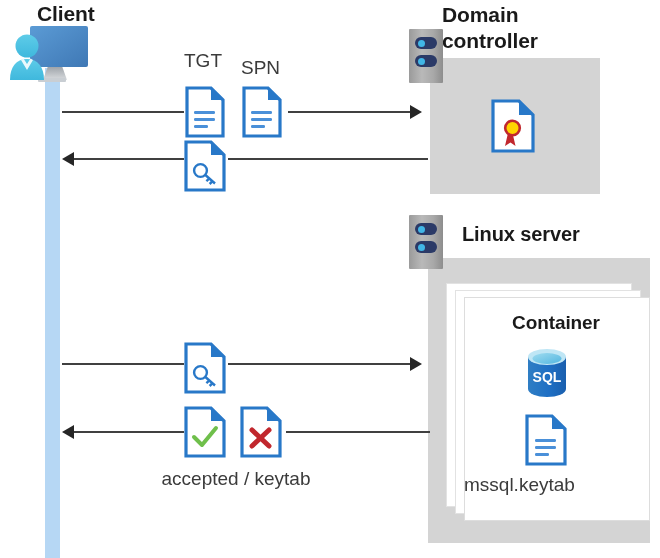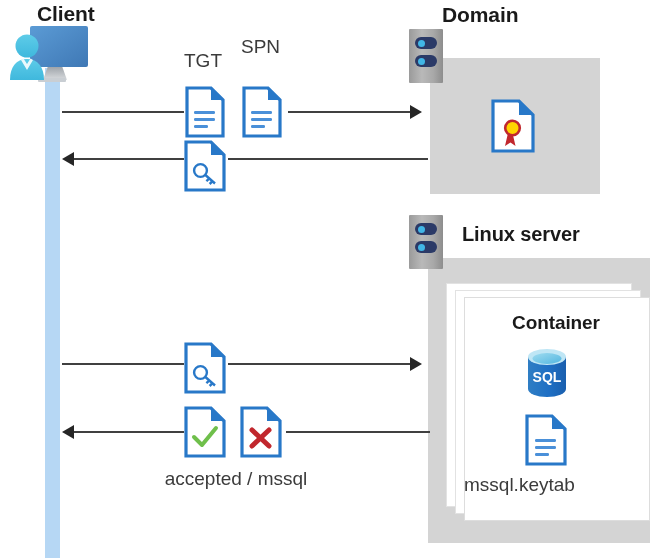--- a/index.html
+++ b/index.html
@@ -120,21 +120,21 @@
 
       <circle cx="19" cy="22" r="11.5" fill="url(#gUser)"></circle>
 
       <path d="M19 35 C8 35 2 43 2 56 h34 C36 43 30 35 19 35 z" fill="url(#gUser)"></path>
 
       <path d="M13 36 L19 46 L25 36 L22.5 34.6 L19 40 L15.5 34.6 z" fill="#eaf8fc"></path>
     </svg>
   </div>
 
   <div class="abs lbl" style="left:184px;top:50px;">TGT</div>
-  <div class="abs lbl" style="left:241px;top:36px;text-align:right;">SPN</div>
+  <div class="abs lbl" style="left:241px;top:57px;text-align:right;">SPN</div>
 
   <div class="abs arrow-line" style="left:62px;top:111px;width:122px;"></div>
   <div class="abs arrow-line" style="left:288px;top:111px;width:122px;"></div>
   <div class="abs arrow-head head-right" style="left:410px;top:105px;"></div>
 
   <div class="abs" style="left:185px;top:86px;width:40px;height:52px;">
     <svg class="icon" width="40" height="52" viewBox="0 0 40 52" xmlns="http://www.w3.org/2000/svg">
       <path d="M2 2 h24 l12 12 v36 H2 z" fill="#ffffff" stroke="#2878c8" stroke-width="3.2" stroke-linejoin="miter"></path>
       <path d="M26 2 l12 12 h-12 z" fill="#2878c8"></path>
       <g fill="#4a90d9">
@@ -171,20 +171,21 @@
         <path d="M25.4 38.4 l-3 2.8"></path>
         <path d="M28.6 41.2 l-3 2.8"></path>
       </g>
     </svg>
   </div>
 
   <div class="abs hostbox" style="left:430px;top:58px;width:170px;height:136px;"></div>
 
   <div class="abs ttl ttl-dc" style="left:442px;top:2px;width:190px;">
     <span>Domain</span><br>
+    <span>controller</span>
   </div>
 
   <div class="abs chassis" style="left:409px;top:29px;width:34px;height:54px;">
     <span class="led" style="left:6px;top:8px;width:22px;height:12px;">
         <i></i>
       </span>
     <span class="led" style="left:6px;top:26px;width:22px;height:12px;">
         <i></i>
       </span>
   </div>
@@ -285,15 +286,15 @@
     <svg class="icon" width="42" height="52" viewBox="0 0 42 52" xmlns="http://www.w3.org/2000/svg">
       <path d="M2 2 h25 l13 13 v35 H2 z" fill="#ffffff" stroke="#2878c8" stroke-width="3.2" stroke-linejoin="miter"></path>
       <path d="M27 2 l13 13 h-13 z" fill="#2878c8"></path>
       <g stroke="#c1272d" stroke-width="5" stroke-linecap="round">
         <path d="M12 24 L29 40"></path>
         <path d="M29 24 L12 40"></path>
       </g>
     </svg>
   </div>
 
-  <div class="abs lbl" style="left:146px;top:468px;width:180px;text-align:center;">accepted / mssql</div>
+  <div class="abs lbl" style="left:146px;top:468px;width:180px;text-align:center;">accepted / keytab</div>
 
 </div>
 
 </body></html>

